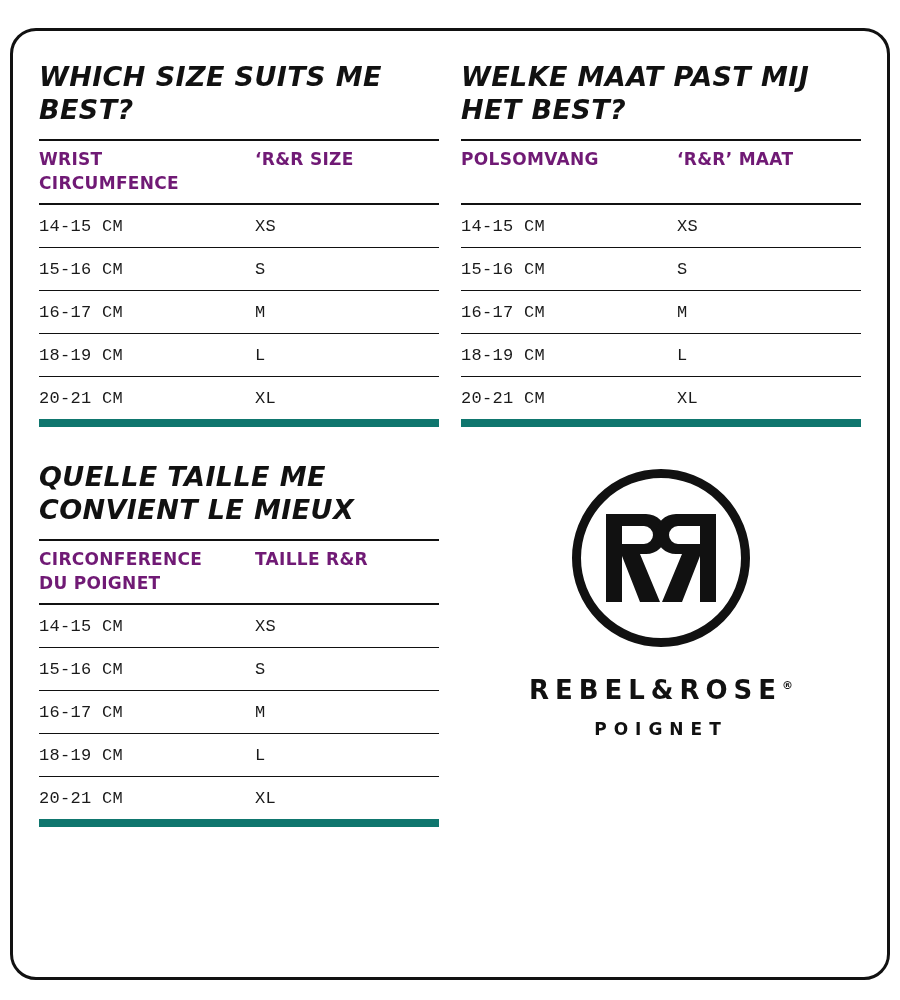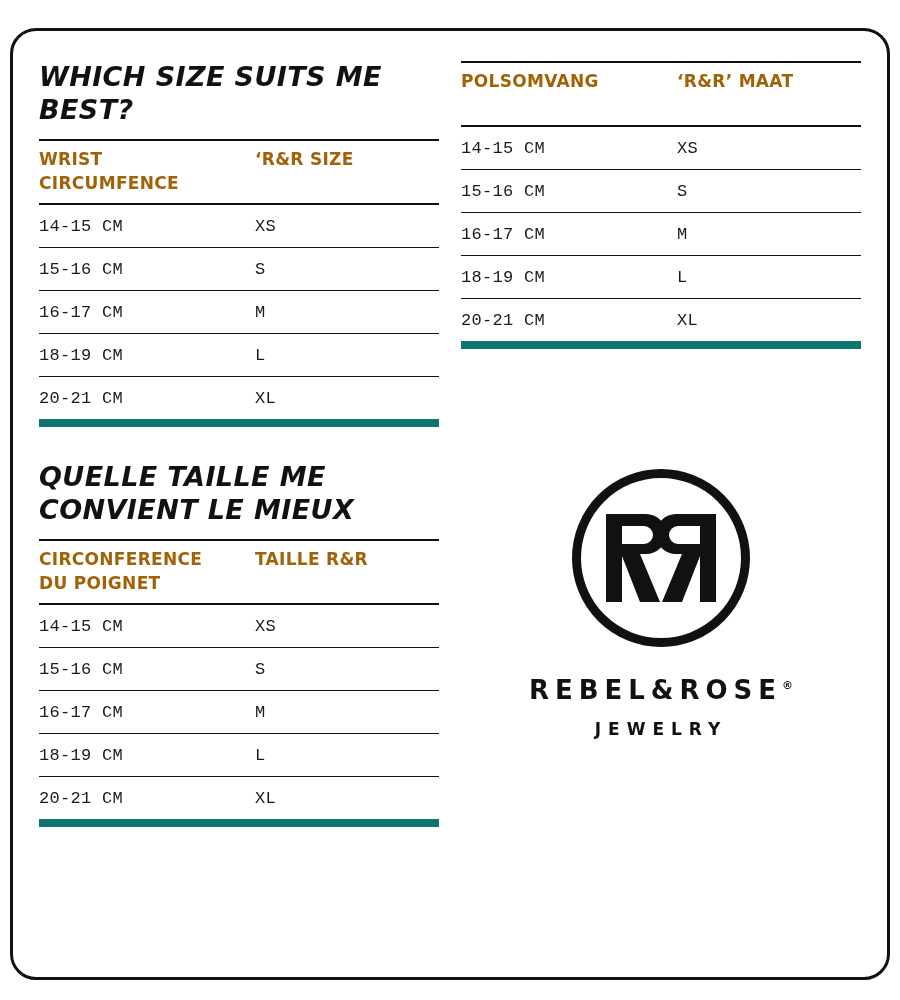--- a/index.html
+++ b/index.html
@@ -71,21 +71,21 @@
     font-family: "DejaVu Sans", sans-serif;
     font-weight: bold;
     font-size: 17px;
     line-height: 1.42;
     letter-spacing: 0.3px;
     text-transform: uppercase;
     padding: 6px 0 8px 0;
     border-top: 2px solid #111111;
     border-bottom: 2px solid #111111;
     vertical-align: top;
-    color: #a16207;
+    color: #701a75;
   }
 
   table.sizetable th.col2,
   table.sizetable td.col2 {
     width: 46%;
     padding-left: 10px;
   }
 
   table.sizetable td {
     font-family: Liberation Mono, monospace;
@@ -201,20 +201,21 @@
             </tr>
             <tr>
               <td>20-21 CM</td>
               <td class="col2">XL</td>
             </tr>
           </tbody>
         </table>
       </div>
 
       <div class="col">
+        <h2 class="heading">WELKE MAAT PAST MIJ HET BEST?</h2>
         <table class="sizetable">
           <thead>
             <tr>
               <th>
                 <span>POLSOMVANG</span>
                 <span class="th-line2">&nbsp;</span>
               </th>
               <th class="col2">
                 <span>‘R&amp;R’ MAAT</span>
               </th>
@@ -295,19 +296,19 @@
 
               <path d="M4 8 h40 a20 20 0 0 1 0 40 h-6 l20 48 h-20 L20 50 v46 H4 Z M20 20 v18 h22 a9 9 0 0 0 0 -18 Z"></path>
 
               <path transform="translate(118,0) scale(-1,1)" d="M4 8 h40 a20 20 0 0 1 0 40 h-6 l20 48 h-20 L20 50 v46 H4 Z M20 20 v18 h22 a9 9 0 0 0 0 -18 Z"></path>
             </g>
           </svg>
         </div>
         <div class="brand-name">
           <span>REBEL&amp;ROSE</span><span class="brand-reg">®</span>
         </div>
-        <div class="brand-sub">JEWELRY</div>
+        <div class="brand-sub">POIGNET</div>
       </div>
 
     </div>
 
   </div>
 </div>
 
 </body></html>

